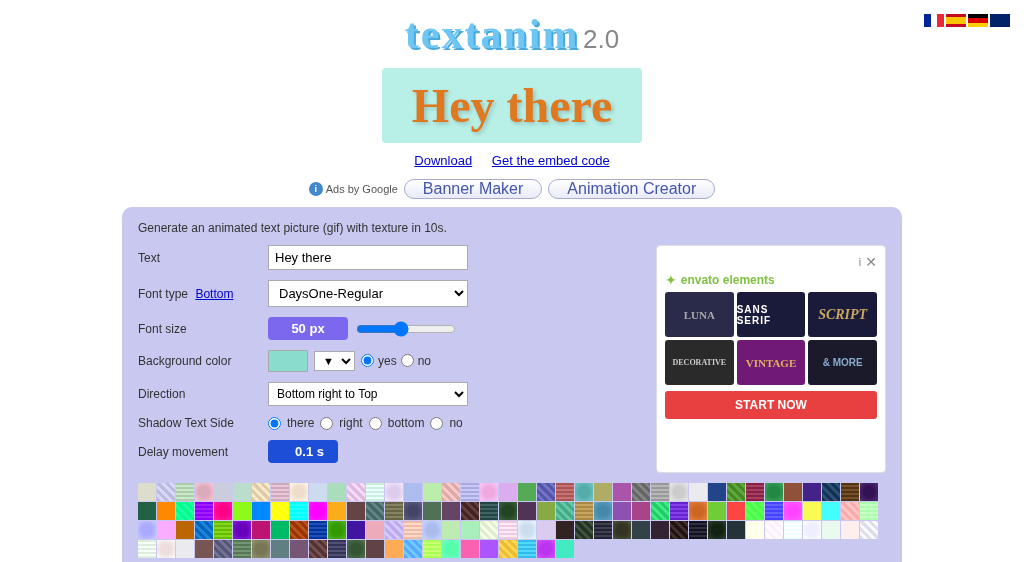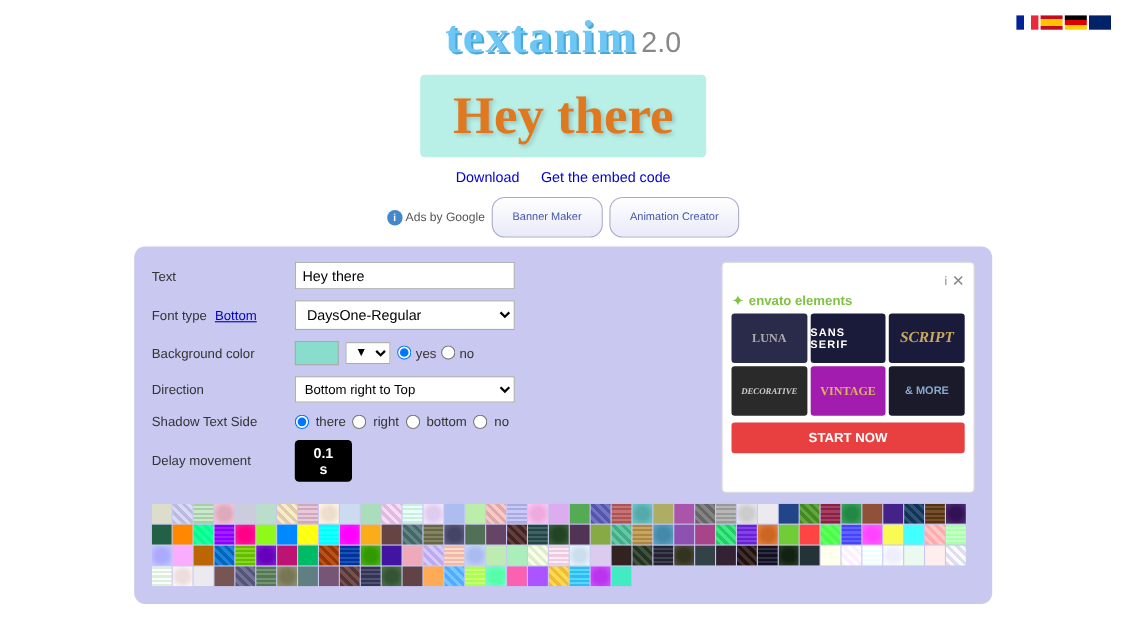--- a/index.html
+++ b/index.html
@@ -42,20 +42,21 @@
       color: #e07820;
       font-family: 'Georgia', serif;
       text-shadow: 2px 2px 4px rgba(0,0,0,0.2);
     }
     .header-links {
       margin: 4px 0 2px;
       font-size: 13px;
     }
     .header-links a {
       color: #0000cc;
+      text-decoration: underline;
       margin: 0 8px;
       cursor: pointer;
     }
 
     
     .nav-bar {
       display: flex;
       align-items: center;
       justify-content: center;
       gap: 6px;
@@ -78,24 +79,24 @@
       font-size: 9px;
       display: inline-flex;
       align-items: center;
       justify-content: center;
       font-weight: bold;
     }
     .nav-btn {
       border: 1px solid #aac;
       background: linear-gradient(to bottom, #fff, #e8eaf8);
       color: #4455aa;
-      padding: 12px 18px;
+      padding: 0 18px;
       border-radius: 12px;
       cursor: pointer;
-      font-size: 10px;
+      font-size: 16px;
     }
 
     
     .main-area {
       display: flex;
       justify-content: center;
       gap: 10px;
       padding: 0 20px;
     }
 
@@ -184,28 +185,28 @@
       background: white;
       font-size: 12px;
     }
     .shadow-radio-group {
       display: flex;
       align-items: center;
       gap: 6px;
       font-size: 12px;
     }
     .delay-display {
-      background: #000000;
+      background: #1d4ed8;
       color: white;
       padding: 4px 14px;
       border-radius: 4px;
       font-size: 13px;
       font-weight: bold;
-      width: 52px;
-      text-align: center;
+      width: 70px;
+      text-align: right;
     }
 
     
     .ad-panel {
       width: 230px;
       background: white;
       border: 1px solid #ddd;
       border-radius: 4px;
       padding: 8px;
       font-size: 11px;
@@ -257,22 +258,22 @@
       align-items: center;
       justify-content: center;
       color: white;
       font-size: 9px;
       font-weight: bold;
       text-transform: uppercase;
     }
     .ad-grid-item.serif { background: #2a2a4a; color: #ddd; align-items: center; }
     .ad-grid-item.sans { background: #1a1a3a; color: white; }
     .ad-grid-item.script { background: #1a1a3a; color: #c8a860; font-style: italic; font-size: 12px; }
-    .ad-grid-item.decorative { background: #2a2a2a; color: white; font-style: italic; }
-    .ad-grid-item.vintage { background: #a21caf; color: #ddb060; }
+    .ad-grid-item.decorative { background: #2a2a2a; color: white; }
+    .ad-grid-item.vintage { background: #701a75; color: #ddb060; }
     .ad-grid-item.more { background: #1a1a2a; color: #88aacc; }
     .ad-cta {
       display: block;
       width: 100%;
       background: #e84040;
       color: white;
       text-align: center;
       padding: 7px 0;
       border-radius: 3px;
       font-weight: bold;
@@ -348,20 +349,21 @@
     <div class="ads-label">
       <span class="info-icon">i</span>
       <span>Ads by Google</span>
     </div>
     <button class="nav-btn">Banner Maker</button>
     <button class="nav-btn">Animation Creator</button>
   </div>
 
   <div class="main-area">
     <div class="form-panel">
+      <div class="form-description">Generate an animated text picture (gif) with texture in 10s.</div>
 
       <div class="form-and-ad">
 
         <div class="form-fields">
 
           <div class="form-row">
             <div class="form-label">Text</div>
             <input class="form-input" type="text" value="Hey there" style="">
           </div>
 
@@ -370,20 +372,25 @@
               <span>Font type</span>
               <a style="margin-left:4px; color:#0000cc;">Bottom</a>
             </div>
             <select class="form-input">
               <option>DaysOne-Regular</option>
               <option>Arial</option>
               <option>Impact</option>
             </select>
           </div>
 
+          <div class="form-row">
+            <div class="form-label">Font size</div>
+            <div class="font-size-display">50 px</div>
+            <input type="range" class="font-size-slider" min="10" max="100" value="50" style="">
+          </div>
 
           <div class="form-row">
             <div class="form-label">Background color</div>
             <div class="color-select-row">
               <div class="color-swatch"></div>
               <select class="color-dropdown">
                 <option>▼</option>
               </select>
               <div class="radio-group">
                 <input type="radio" name="bgradio" id="bgyes" checked="" style="">

